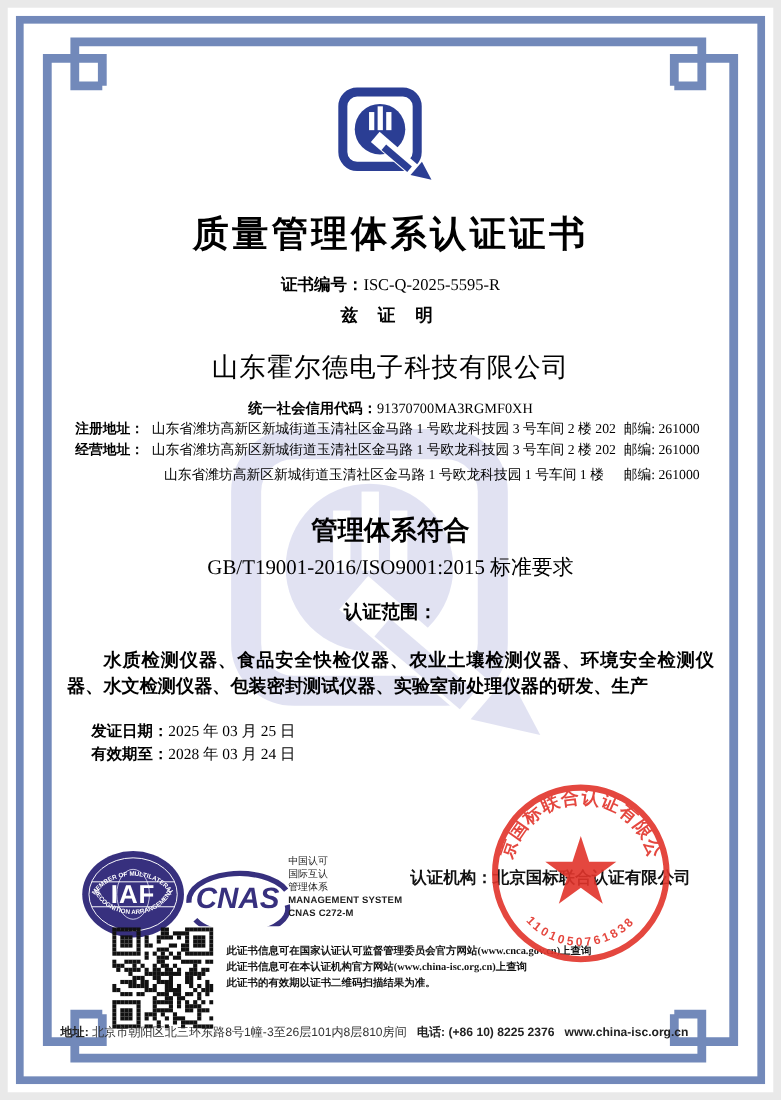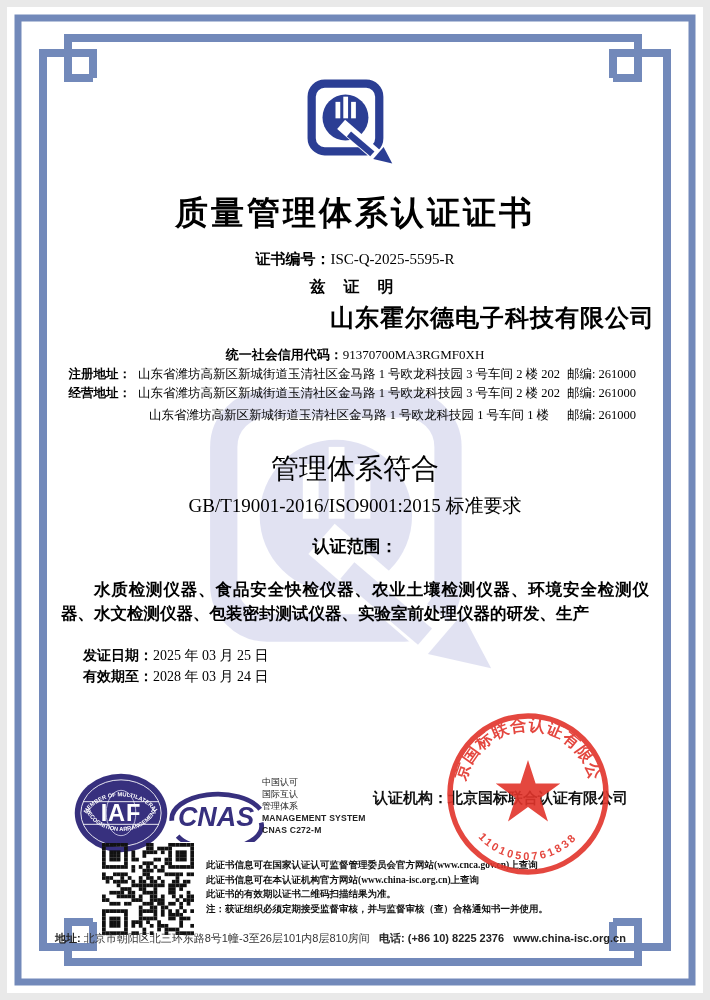--- a/index.html
+++ b/index.html
@@ -7,29 +7,29 @@
   body { background:#e9e9e9; font-family:"Liberation Serif","DejaVu Serif",serif; }
   .page { position:absolute; left:7px; top:7px; width:696px; height:986px; background:#ffffff; overflow:hidden; }
   .frame { position:absolute; left:0; top:0; width:696px; height:986px; z-index:2; pointer-events:none; }
   .watermark { position:absolute; left:188px; top:368px; width:345px; height:345px; color:#c9cbe9; opacity:.55; z-index:1; }
   .content { position:absolute; left:48px; top:0; width:600px; z-index:3; }
   .logo { display:block; margin:68px auto 0; width:138px; height:104px; color:#2b3e94; }
   .title { margin-top:12px; text-align:center; font-size:33px; font-weight:bold; letter-spacing:3px; color:#000; }
   .cert-no { margin-top:14px; text-align:center; font-size:15px; }
   .cert-no .lbl { font-weight:600; }
   .hereby { margin-top:8px; text-align:center; font-size:16px; font-weight:bold; letter-spacing:7px; }
-  .company { margin-top:4px; text-align:right; font-size:24px; font-weight:bold; letter-spacing:1px; }
+  .company { margin-top:20px; text-align:center; font-size:24px; font-weight:normal; letter-spacing:1px; }
   .credit { margin-top:12px; text-align:center; font-size:13px; }
   .credit .lbl { font-weight:bold; }
   .addr-row { display:flex; margin-top:2px; font-size:12.5px; line-height:17px; }
   .addr-row .lbl { width:76px; font-weight:bold; text-align:right; flex:none; }
   .addr-row .txt { flex:1; text-align:center; }
   .addr-row .zip { width:88px; flex:none; text-align:left; }
   .addr-row.third { margin-top:5px; }
-  .comp-head { margin-top:26px; text-align:center; font-size:28px; font-weight:normal; }
+  .comp-head { margin-top:26px; text-align:center; font-size:24px; font-weight:bold; }
   .standard { margin-top:5px; text-align:center; font-size:19px; }
   .scope-lbl { margin-top:16px; text-align:center; font-size:17px; font-weight:bold; }
   .scope { margin:20px auto 0; width:588px; font-size:16.5px; font-weight:bold; line-height:23.5px; text-align:justify; text-indent:2em; }
   .dates { margin-top:20px; margin-left:28px; font-size:14px; line-height:21px; }
   .dates .lbl { font-weight:bold; }
   .sig-wrap { position:absolute; left:278px; top:676px; width:180px; z-index:3; }
   .sig-svg { width:180px; height:76px; }
   .sig-line { width:152px; margin:2px auto 0; border-top:1.3px solid #444; }
   .sig-lbl { text-align:center; font-size:12px; font-weight:bold; margin-top:3px; }
   .iaf { position:absolute; left:66px; top:765px; width:96px; height:82px; z-index:3; }
@@ -491,21 +491,20 @@
       <rect x="77.28" y="88.32" width="3.74" height="3.74"></rect>
       <rect x="80.96" y="88.32" width="3.74" height="3.74"></rect>
       <rect x="84.64" y="88.32" width="3.74" height="3.74"></rect>
       <rect x="88.32" y="88.32" width="3.74" height="3.74"></rect>
     </svg>
 
   <div class="notes">
     <div>此证书信息可在国家认证认可监督管理委员会官方网站(www.cnca.gov.cn)上查询</div>
     <div>此证书信息可在本认证机构官方网站(www.china-isc.org.cn)上查询</div>
     <div>此证书的有效期以证书二维码扫描结果为准。</div>
-    <div>注：获证组织必须定期接受监督审核，并与监督审核（查）合格通知书一并使用。</div>
   </div>
 
   <div class="footer">
     <b>地址: </b><span>北京市朝阳区北三环东路8号1幢-3至26层101内8层810房间</span>&nbsp;&nbsp;
     <b>电话: </b><b>(+86 10) 8225 2376</b>&nbsp;&nbsp;
     <b>www.china-isc.org.cn</b>
   </div>
 
 </div>
 

